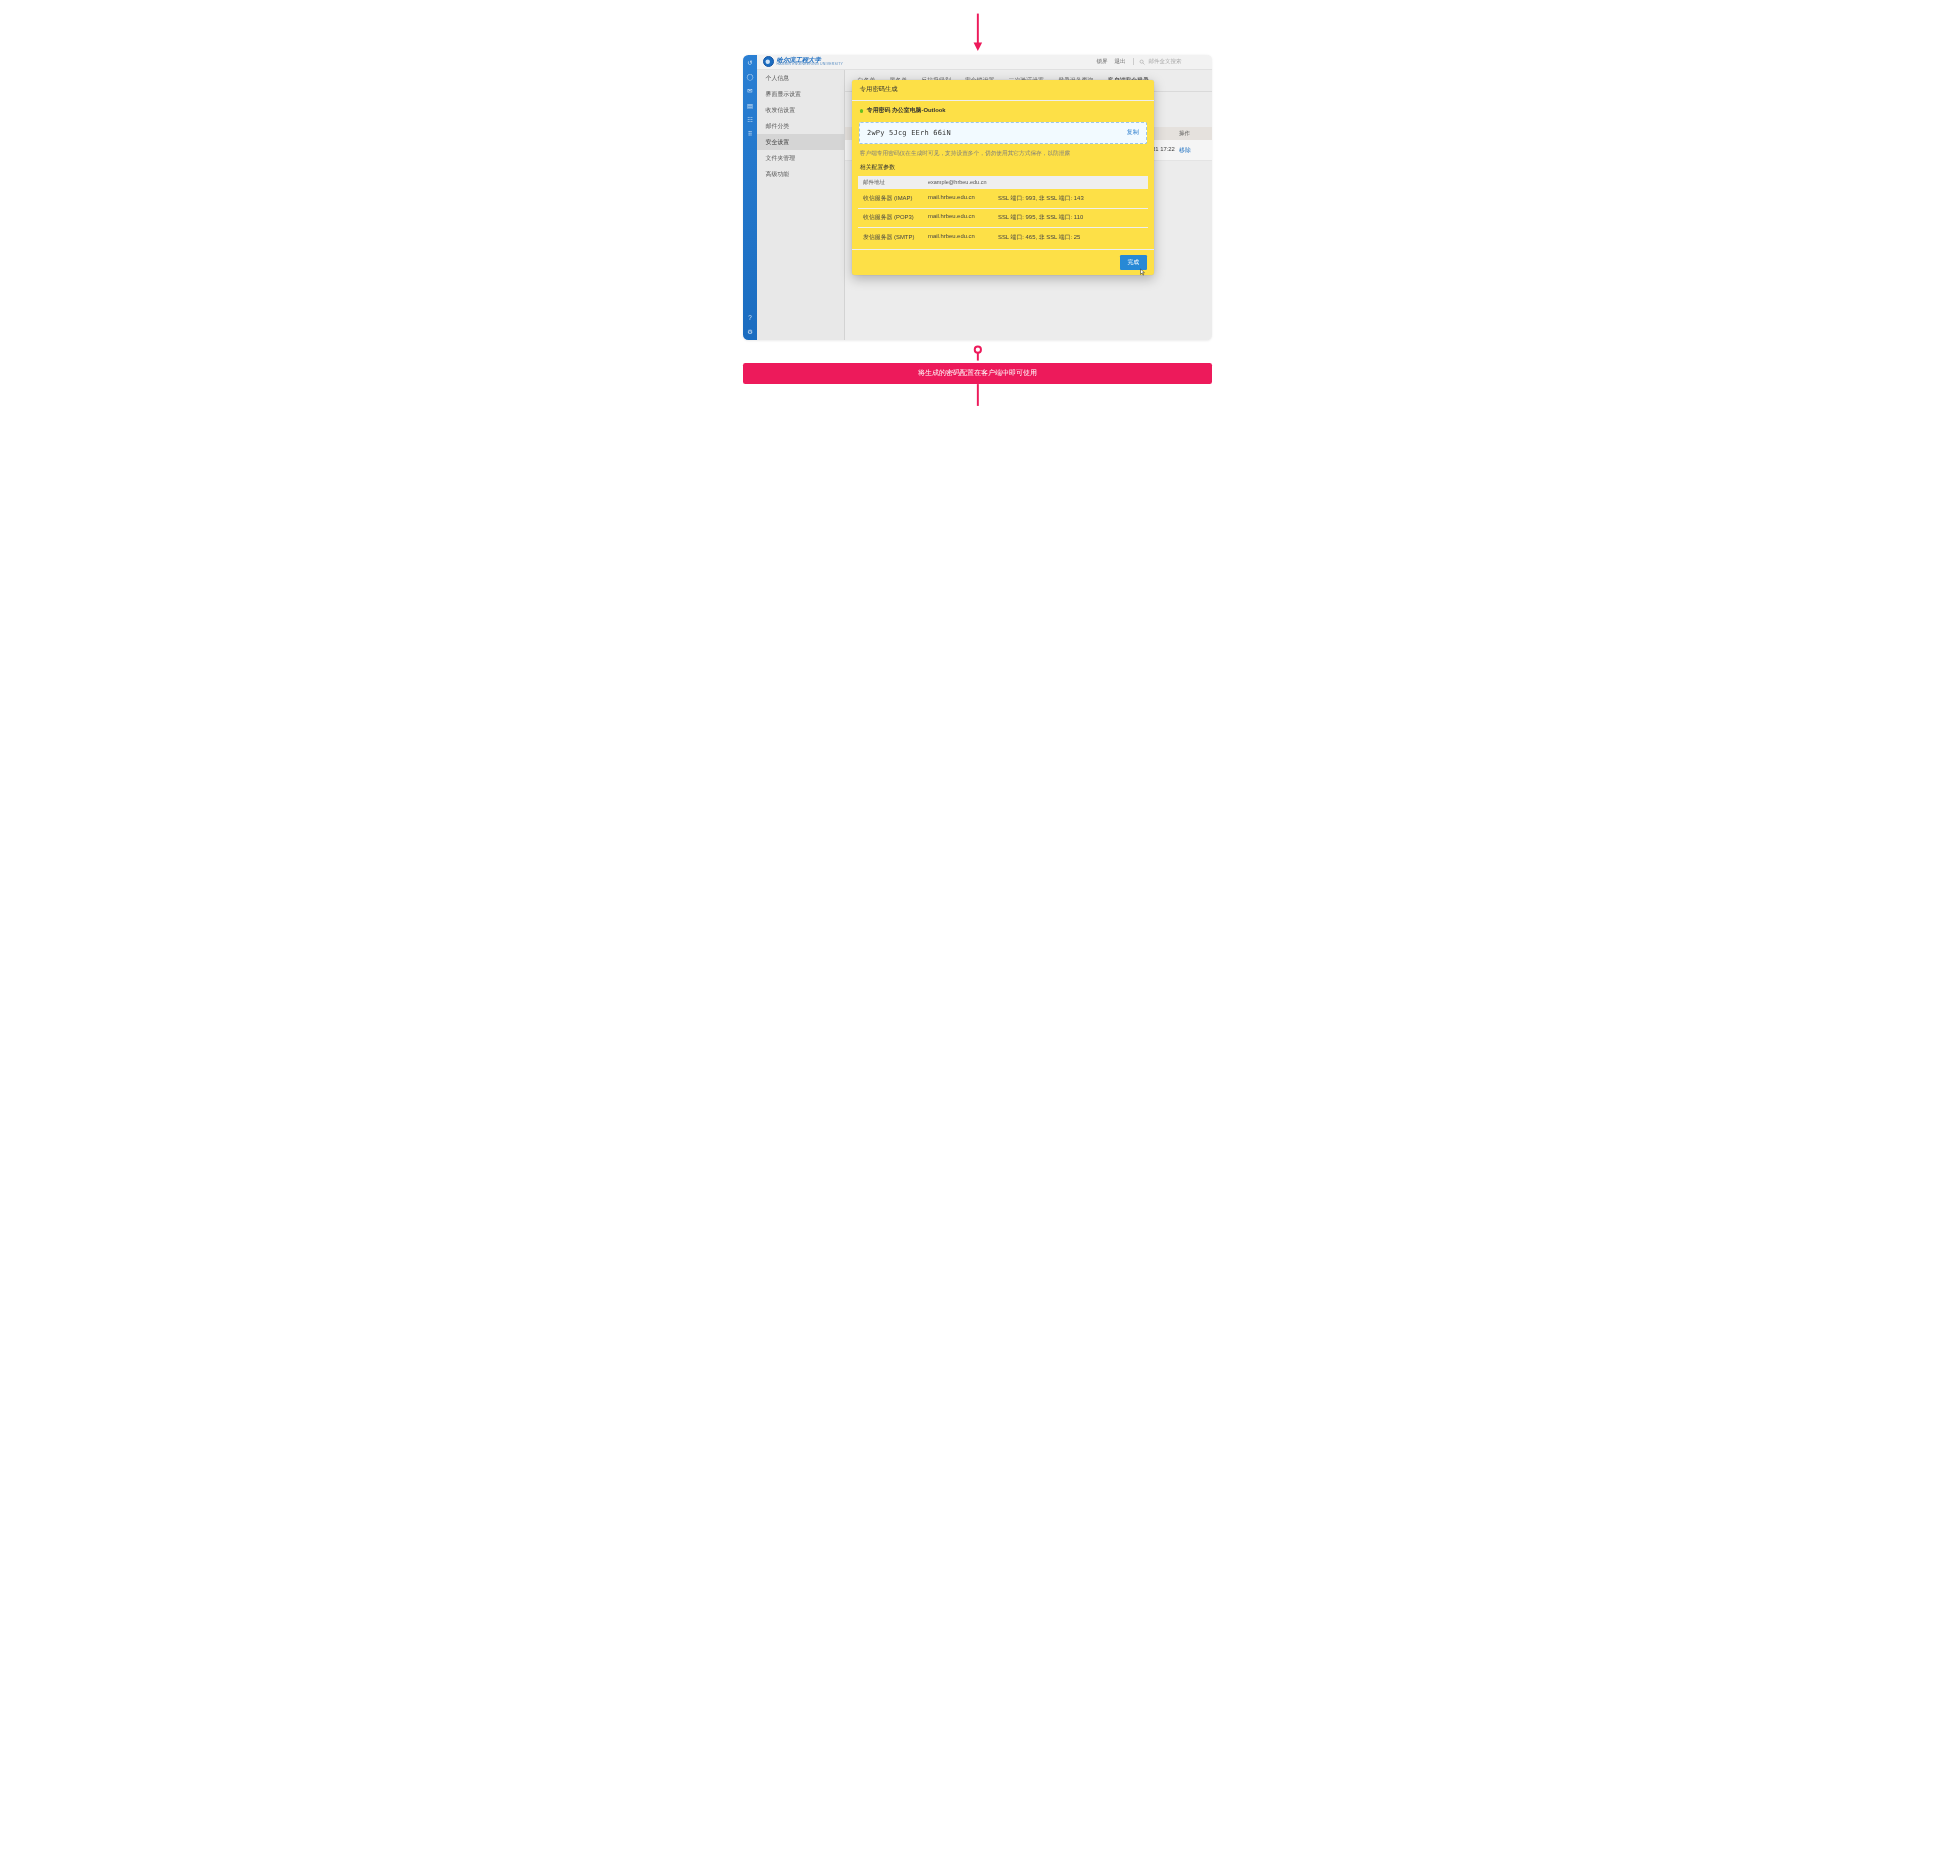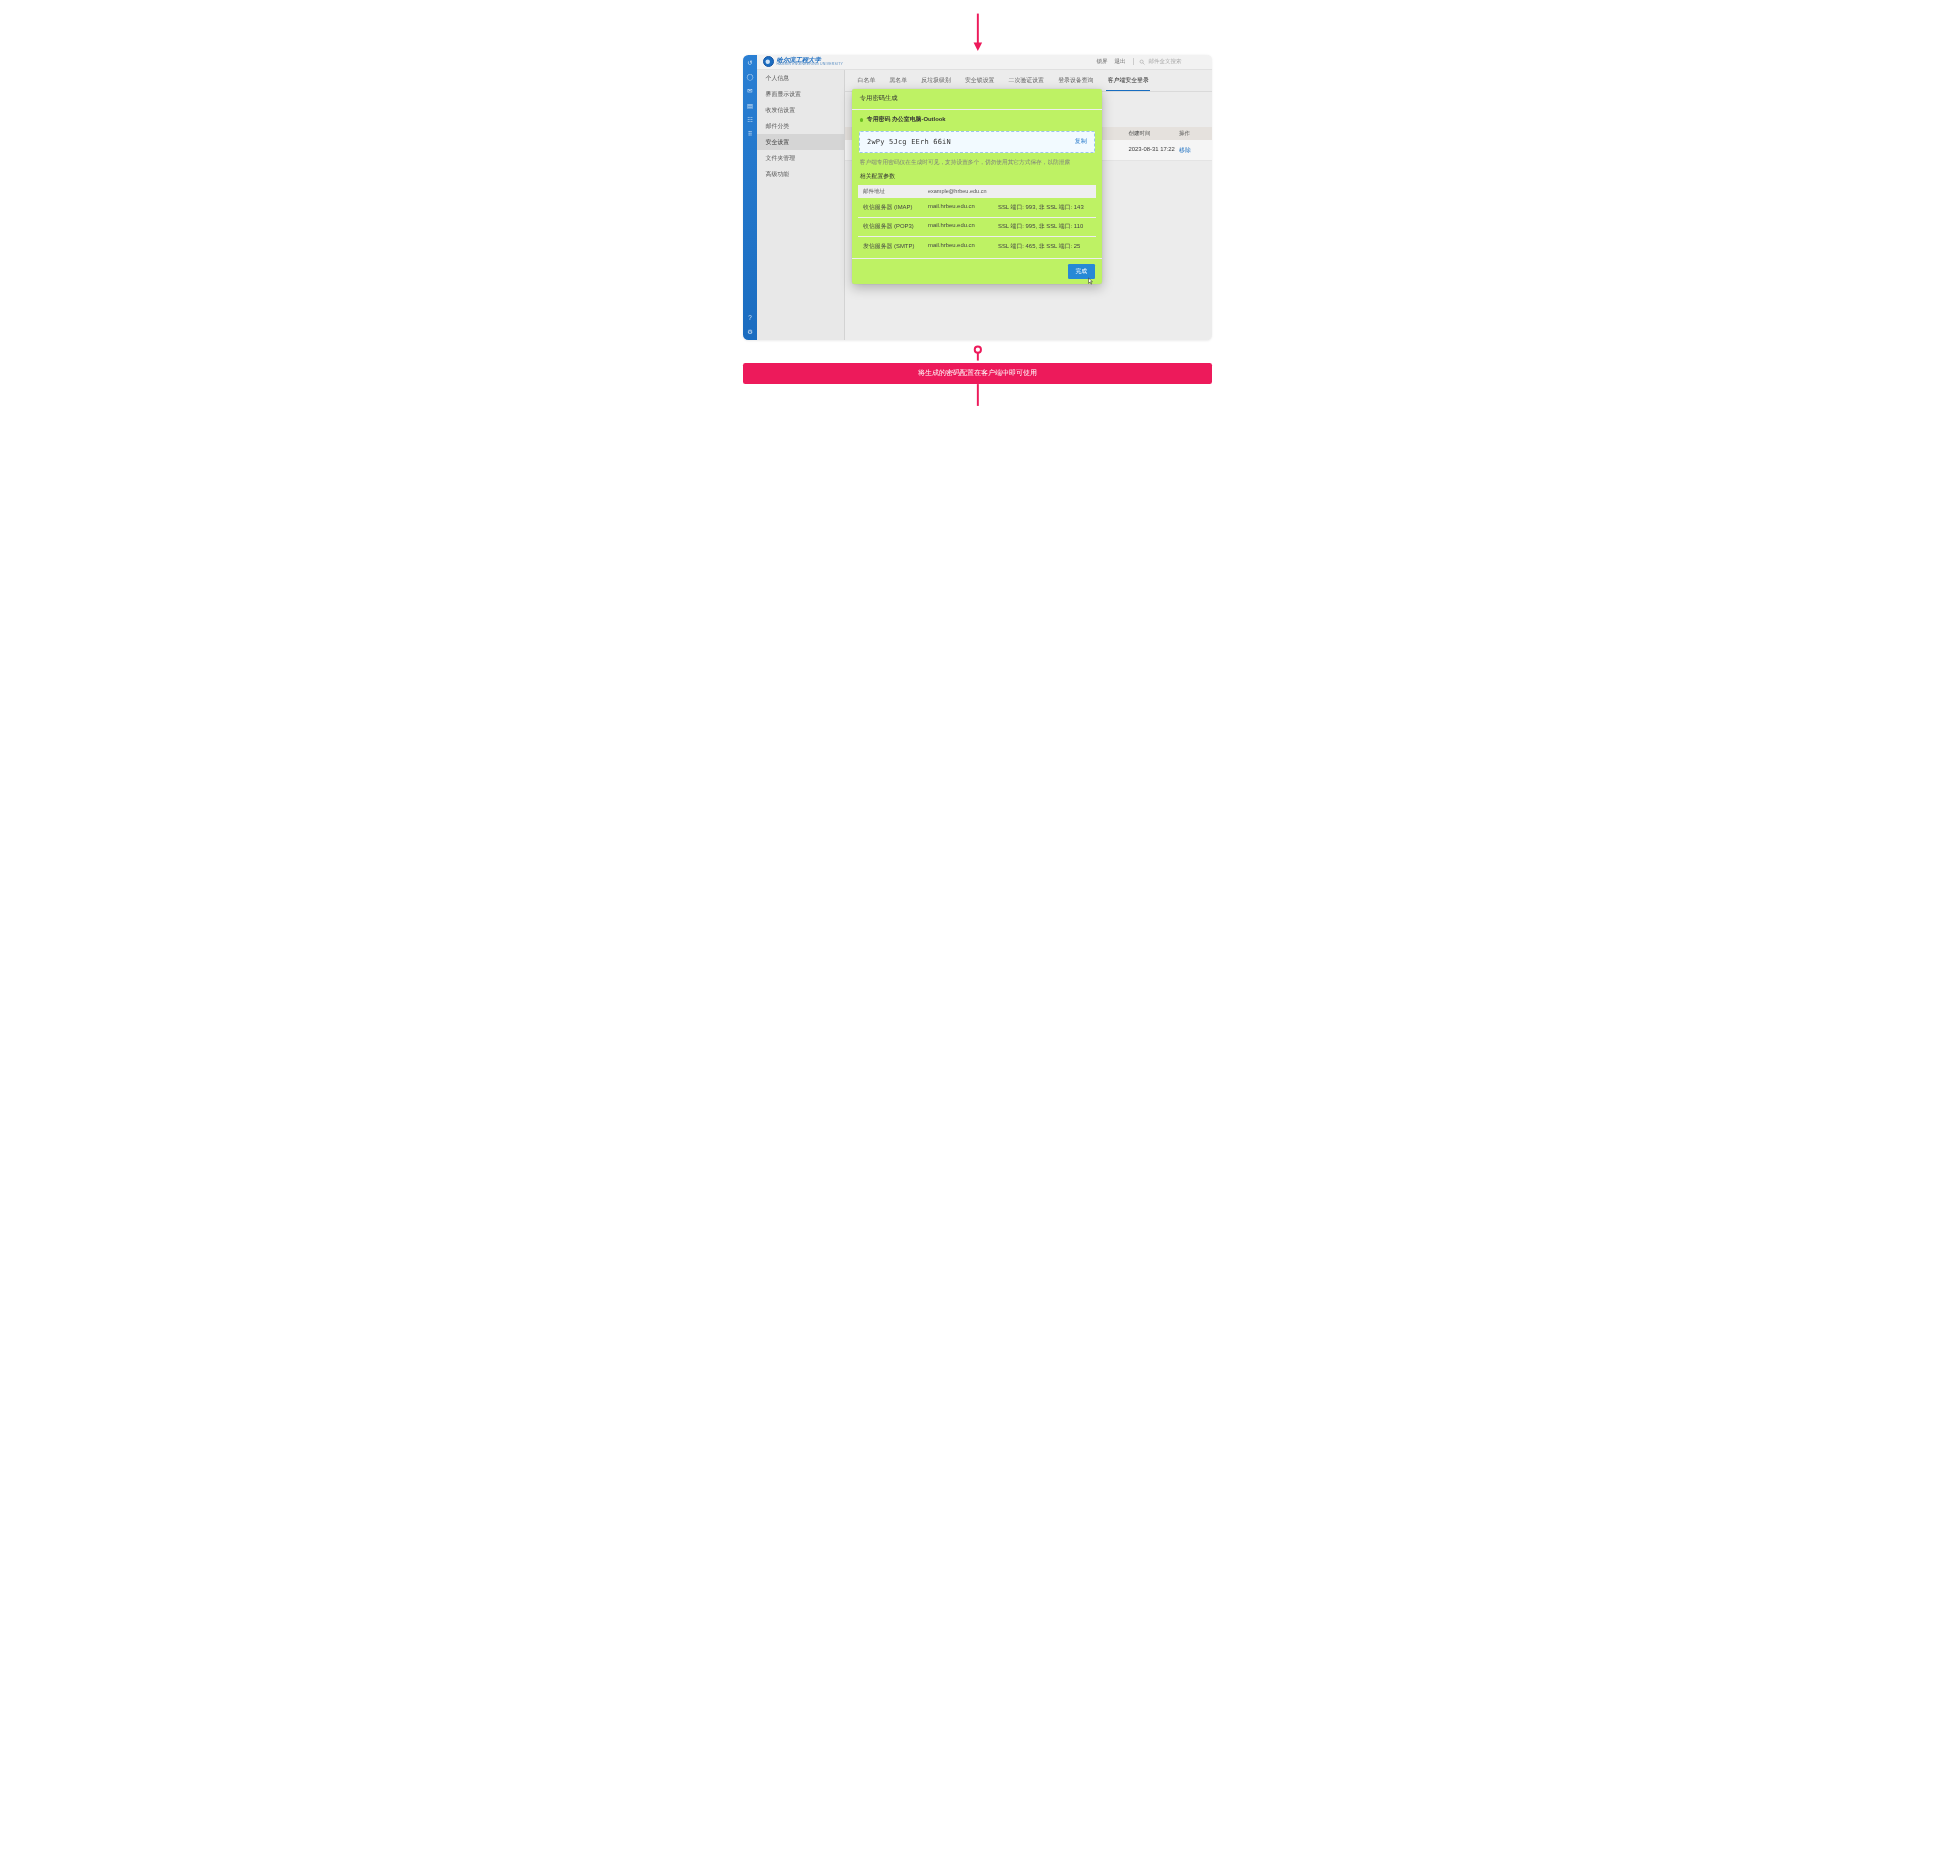--- a/index.html
+++ b/index.html
@@ -130,25 +130,25 @@
     .bg-row .c2{flex:1;}
     .bg-row .c3{width:23.5px;color:#1a72c9;cursor:pointer;}
     
     .overlay{
       position:absolute;left:14px;right:0;top:15.6px;bottom:0;
       background:rgba(0,0,0,0.04);
     }
     .dialog{
       position:absolute;
       left:109px;top:25.4px;
-      width:250px;
-      background:#bef264;
+      width:302px;
+      background:#fde047;
       border-radius:2.3px;
       box-shadow:0 3.1px 11.7px rgba(0,0,0,0.25),0 0 0 0.4px rgba(0,0,0,.06);
-      font-size:5.9px;color:#333;margin-top:9px;
+      font-size:5.9px;color:#333;
     }
     .dlg-head{
       padding:5.5px 7.8px;border-bottom:0.4px solid #eee;font-size:6.3px;color:#333;
     }
     .dlg-sub{
       padding:5.5px 7.8px 3.9px;display:flex;align-items:center;gap:3.9px;font-weight:600;
     }
     .dot{width:3.1px;height:3.1px;border-radius:50%;background:#6abf1f;}
     .pwd-box{
       margin:2.3px 7px 5.5px;

